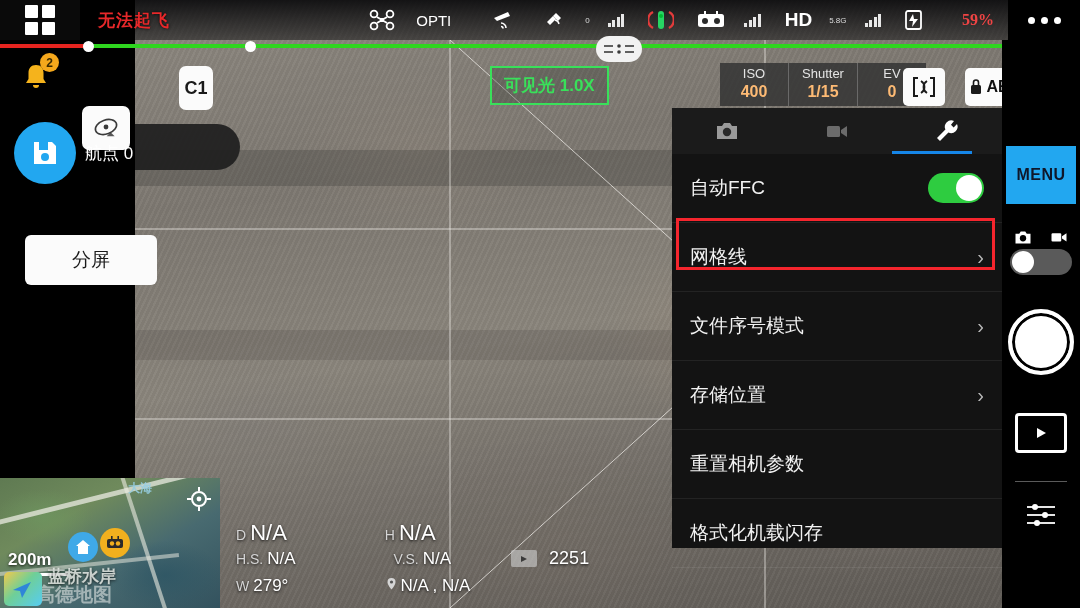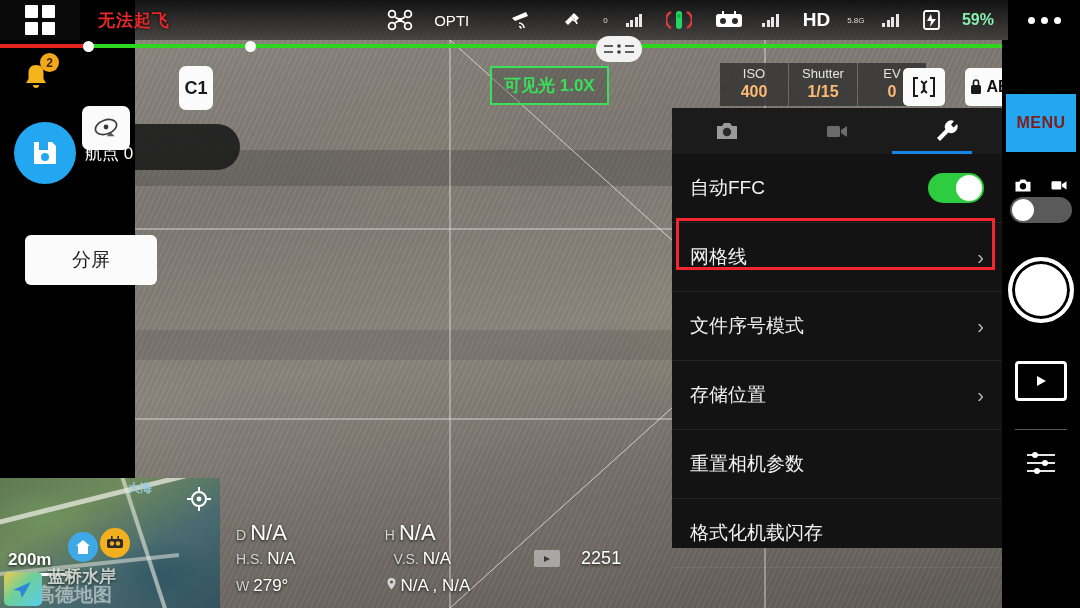--- a/index.html
+++ b/index.html
@@ -89,21 +89,21 @@
     gap: 0px; height: 40px;
     padding-right: 4px;
   }
   .si { display: flex; align-items: center; color: #fff; font-size: 14px; gap: 16px; }
   .si svg { display: block; }
   .bars { display: flex; align-items: flex-end; gap: 1.5px; height: 13px; margin-left: 2px; }
   .bars i { width: 3px; background: #e8e8e8; display: block; }
   .bars i:nth-child(1){height:4px} .bars i:nth-child(2){height:7px}
   .bars i:nth-child(3){height:10px} .bars i:nth-child(4){height:13px}
   .sup { font-size: 8px; vertical-align: super; color: #ddd; }
-  #battery-pct { color: #86efac; font-size: 16px; font-weight: 600; margin-left: 3px; }
+  #battery-pct { color: #ef4444; font-size: 16px; font-weight: 600; margin-left: 21px; font-family: Liberation Serif, serif; }
   #more-btn {
     width: 72px; height: 40px; background: #000;
     display: flex; align-items: center; justify-content: center;
     gap: 6px; margin-left: 10px; flex:none;
   }
   #more-btn i { width: 7px; height: 7px; border-radius: 50%; background: #fff; display:block; }
 
   
   #flightbar {
     position: absolute; left: 0; top: 41px;
@@ -251,24 +251,24 @@
   }
 
   
   #right-col {
     position: absolute; right: 0; top: 40px;
     width: 78px; height: 568px;
     background: #000; z-index: 45;
     display: flex; flex-direction: column; align-items: center;
   }
   #menu-btn {
-    margin-top: 54px;
+    margin-top: 106px;
     width: 70px; height: 58px; background: #22a7f0;
     display: flex; align-items: center; justify-content: center;
-    color: #7f1d1d; font-size: 16px; font-weight: 600; letter-spacing: .5px;
+    color: #0f172a; font-size: 16px; font-weight: 600; letter-spacing: .5px;
   }
   #mode-toggle-wrap { margin-top: 26px; width: 62px; }
   #mode-icons { display:flex; justify-content: space-between; padding: 0 4px 4px; }
   #mode-toggle {
     width: 62px; height: 26px; border-radius: 13px;
     background: #5a5a5a; position: relative;
   }
   #mode-toggle i {
     position: absolute; left: 2px; top: 2px;
     width: 22px; height: 22px; border-radius: 50%; background: #fff; display:block;
@@ -351,21 +351,21 @@
     z-index: 36; color: #fff;
     text-shadow: 0 1px 3px rgba(0,0,0,.85);
   }
   .tele-row { display: flex; align-items: baseline; height: 28px; }
   .tele-item { display: flex; align-items: baseline; }
   .t-key { color: #d5d5d5; font-size: 14px; margin-right: 4px; }
   .t-big { font-size: 22px; }
   .t-val { font-size: 17px; }
   #tele-col2 { margin-left: 98px; }
   #tele-media {
-    display: flex; align-items: center; margin-left: 83px; gap: 21px;
+    display: flex; align-items: center; margin-left: 60px; gap: 12px;
   }
   #media-count { font-size: 18px; color: #fff; }
   .media-thumb {
     width: 26px; height: 17px; background: rgba(200,200,200,.65);
     border-radius: 2px; display:flex; align-items:center; justify-content:center;
   }
 </style>
 </head>
 <body>
 

